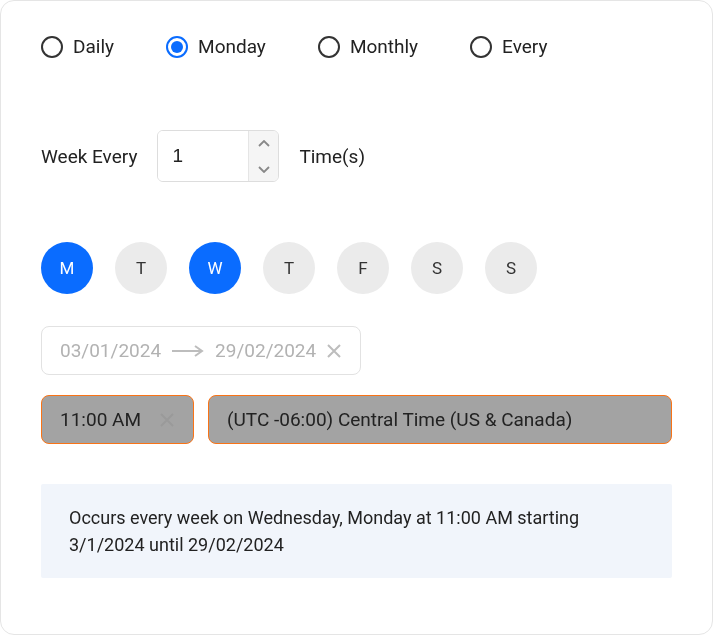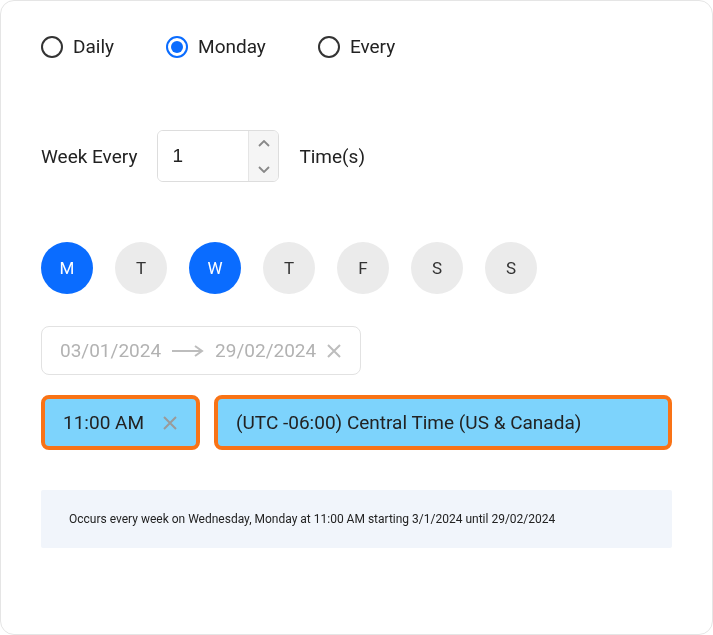--- a/index.html
+++ b/index.html
@@ -139,57 +139,61 @@
     display: inline-flex;
   }
 
   
   .time-row {
     margin-top: 20px;
     display: flex;
     gap: 14px;
   }
   .pill {
-    border: 4px solid #f97316;
+    border: 1px solid #f97316;
     border-radius: 8px;
     padding: 12px 18px;
     font-size: 19px;
     display: inline-flex;
     align-items: center;
     gap: 18px;
-    background: #7dd3fc;
+    background: #a3a3a3;
   }
   .pill .clear-x svg { stroke: #888; }
 
   .tz-pill { flex: 1; }
 
   
   .summary {
     margin-top: 40px;
     background: #f1f5fb;
     padding: 20px 28px;
-    font-size: 12px;
+    font-size: 18px;
     line-height: 1.5;
     color: #222;
     border-radius: 2px;
   }
 </style>
 </head>
 <body>
 
 <div class="card">
 
   <div class="radio-row">
     <div class="radio-option">
       <span class="radio-circle"></span>
       <span class="radio-label">Daily</span>
     </div>
     <div class="radio-option">
       <span class="radio-circle selected"></span>
       <span class="radio-label">Monday</span>
+    </div>
+    <div class="radio-option">
+      <span class="radio-circle"></span>
+      <span class="radio-label">Monthly</span>
     </div>
     <div class="radio-option">
       <span class="radio-circle"></span>
       <span class="radio-label">Every</span>
     </div>
   </div>
 
   <div class="interval-row">
     <span>Week Every</span>
     <div class="stepper">

